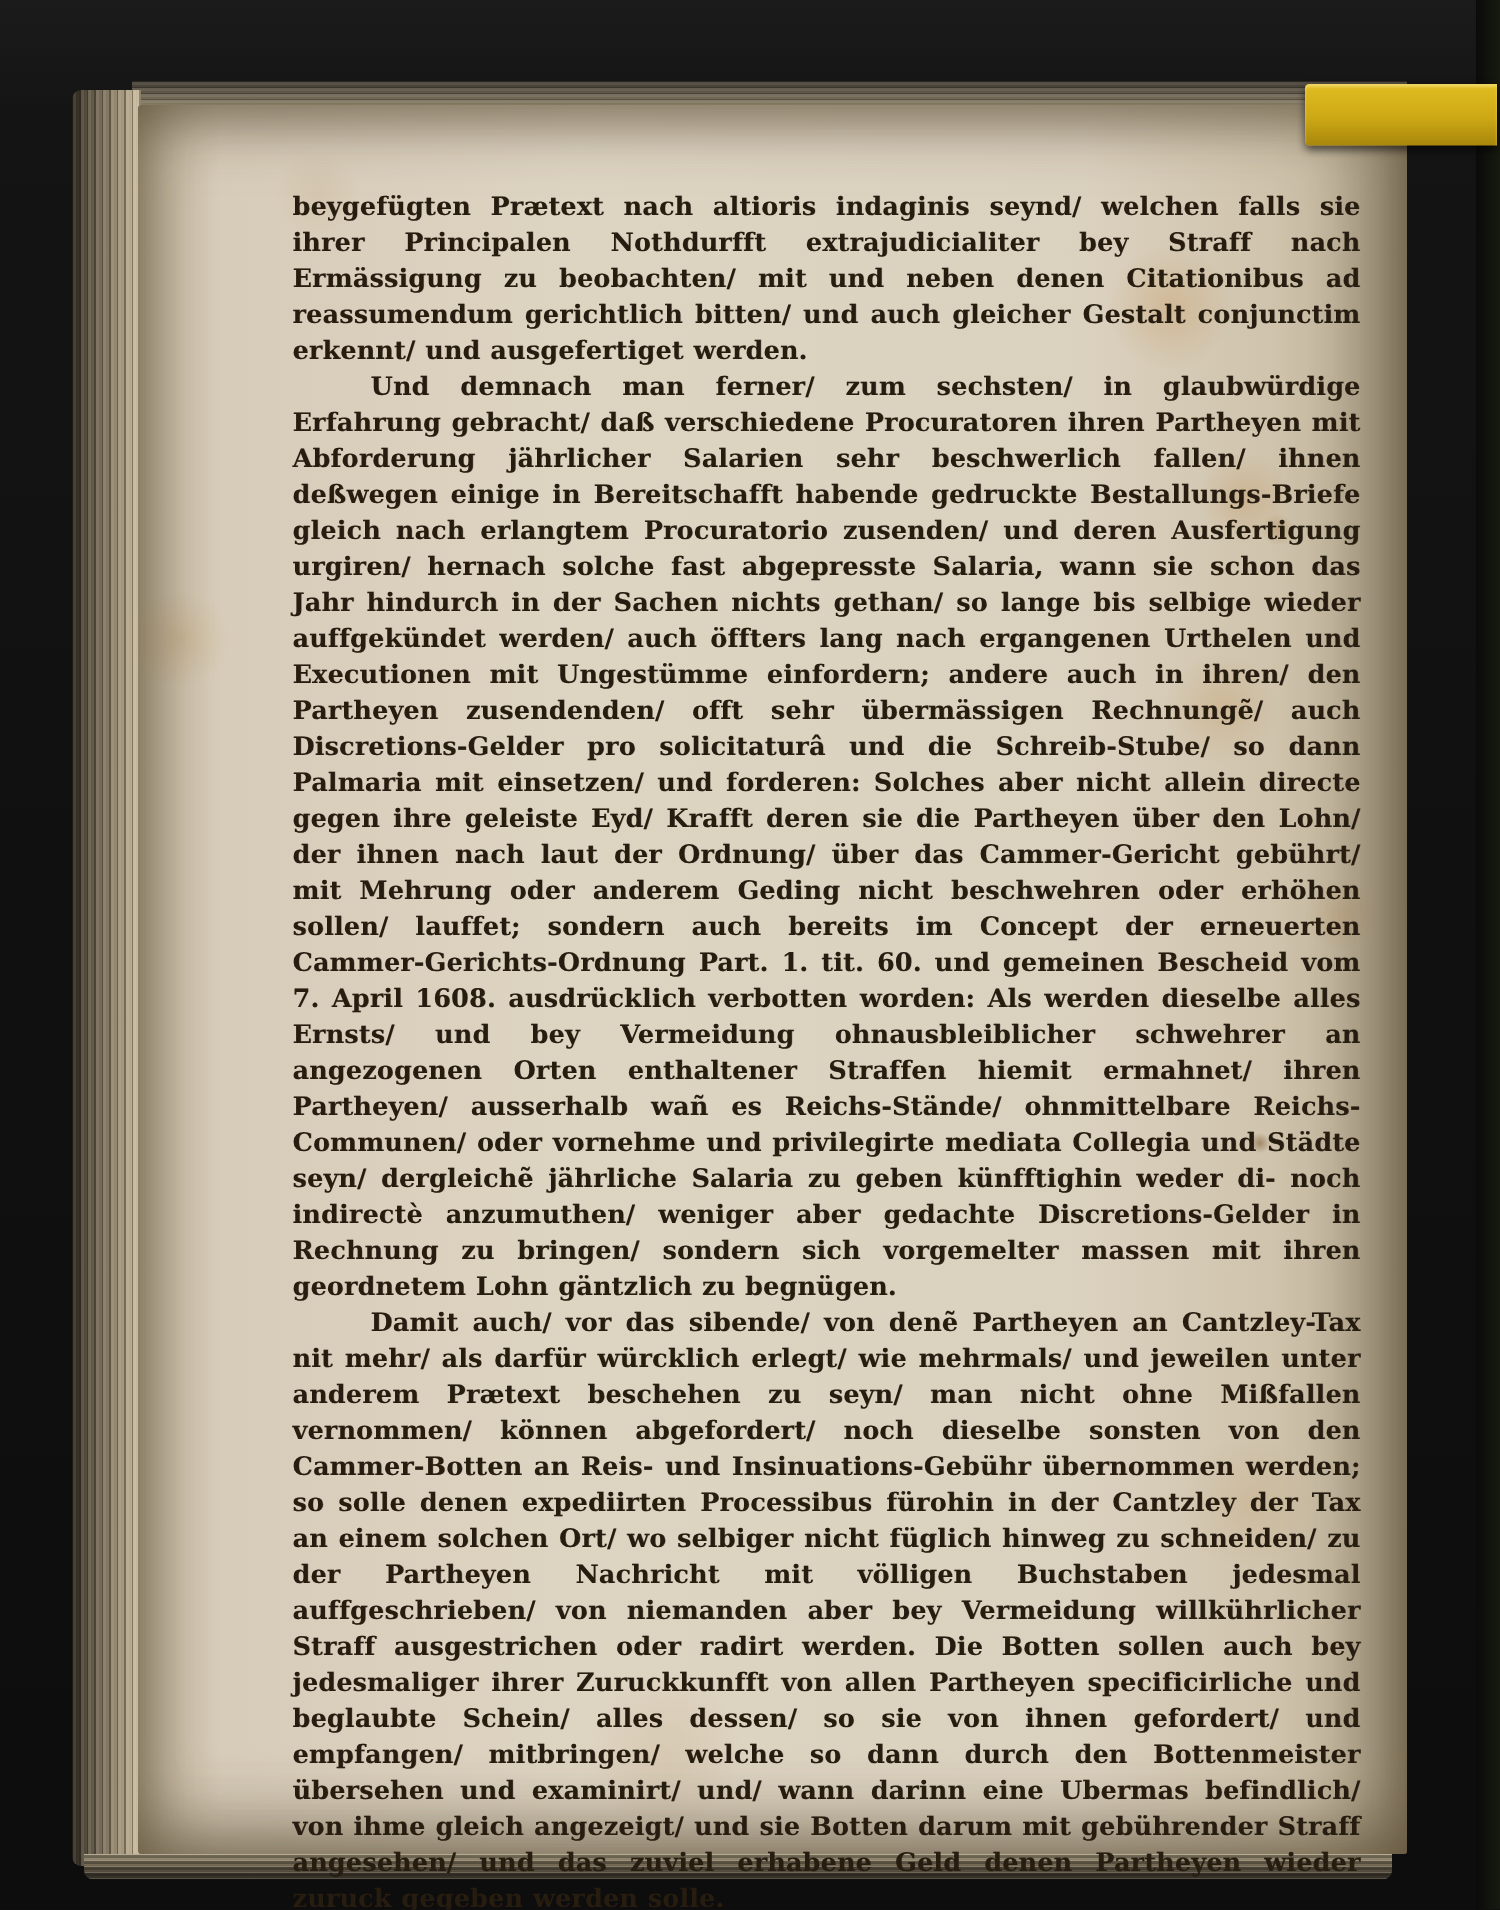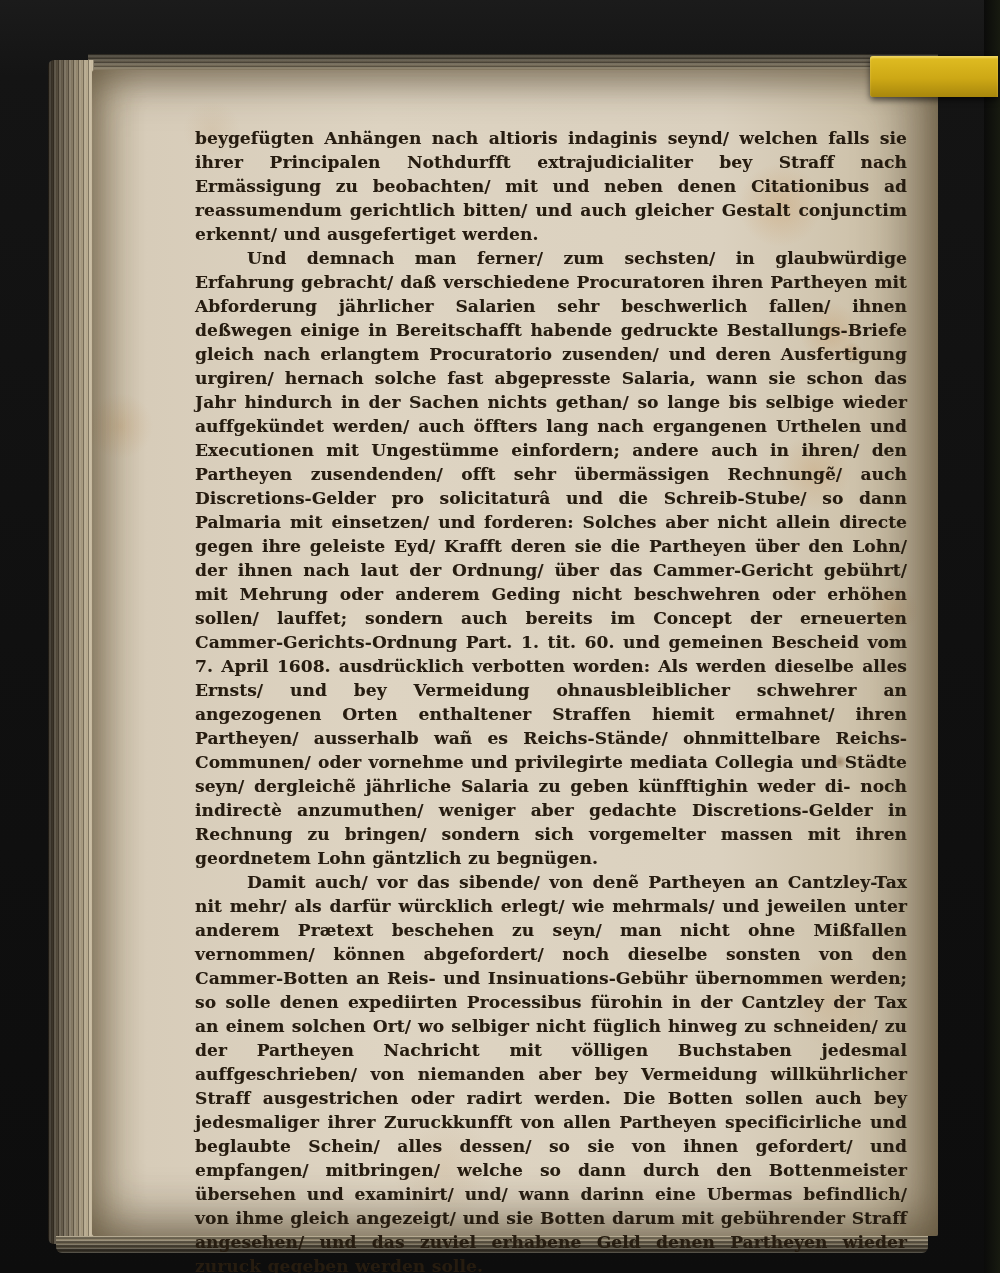--- a/index.html
+++ b/index.html
@@ -100,21 +100,21 @@
   <div class="backdrop"></div>
 
   <div class="far-right-strip"></div>
 
   <div class="page-edges-top"></div>
   <div class="page-edges-left"></div>
   <div class="page-edges-bottom"></div>
 
   <div class="page">
     <div class="text-block">
-      <p class="para">beygefügten Anhängen nach altioris indaginis seynd/ welchen falls sie ihrer Principalen Nothdurfft extrajudicialiter bey Straff nach Ermässigung zu beobachten/ mit und neben denen Citationibus ad reassumendum gerichtlich bitten/ und auch gleicher Gestalt conjunctim erkennt/ und ausgefertiget werden.</p>
+      <p class="para">beygefügten Prætext nach altioris indaginis seynd/ welchen falls sie ihrer Principalen Nothdurfft extrajudicialiter bey Straff nach Ermässigung zu beobachten/ mit und neben denen Citationibus ad reassumendum gerichtlich bitten/ und auch gleicher Gestalt conjunctim erkennt/ und ausgefertiget werden.</p>
       <p class="para indent">Und demnach man ferner/ zum sechsten/ in glaubwürdige Erfahrung gebracht/ daß verschiedene Procuratoren ihren Partheyen mit Abforderung jährlicher Salarien sehr beschwerlich fallen/ ihnen deßwegen einige in Bereitschafft habende gedruckte Bestallungs-Briefe gleich nach erlangtem Procuratorio zusenden/ und deren Ausfertigung urgiren/ hernach solche fast abgepresste Salaria, wann sie schon das Jahr hindurch in der Sachen nichts gethan/ so lange bis selbige wieder auffgekündet werden/ auch öffters lang nach ergangenen Urthelen und Executionen mit Ungestümme einfordern; andere auch in ihren/ den Partheyen zusendenden/ offt sehr übermässigen Rechnungẽ/ auch Discretions-Gelder pro solicitaturâ und die Schreib-Stube/ so dann Palmaria mit einsetzen/ und forderen: Solches aber nicht allein directe gegen ihre geleiste Eyd/ Krafft deren sie die Partheyen über den Lohn/ der ihnen nach laut der Ordnung/ über das Cammer-Gericht gebührt/ mit Mehrung oder anderem Geding nicht beschwehren oder erhöhen sollen/ lauffet; sondern auch bereits im Concept der erneuerten Cammer-Gerichts-Ordnung Part. 1. tit. 60. und gemeinen Bescheid vom 7. April 1608. ausdrücklich verbotten worden: Als werden dieselbe alles Ernsts/ und bey Vermeidung ohnausbleiblicher schwehrer an angezogenen Orten enthaltener Straffen hiemit ermahnet/ ihren Partheyen/ ausserhalb wañ es Reichs-Stände/ ohnmittelbare Reichs-Communen/ oder vornehme und privilegirte mediata Collegia und Städte seyn/ dergleichẽ jährliche Salaria zu geben künfftighin weder di- noch indirectè anzumuthen/ weniger aber gedachte Discretions-Gelder in Rechnung zu bringen/ sondern sich vorgemelter massen mit ihren geordnetem Lohn gäntzlich zu begnügen.</p>
       <p class="para indent">Damit auch/ vor das sibende/ von denẽ Partheyen an Cantzley-Tax nit mehr/ als darfür würcklich erlegt/ wie mehrmals/ und jeweilen unter anderem Prætext beschehen zu seyn/ man nicht ohne Mißfallen vernommen/ können abgefordert/ noch dieselbe sonsten von den Cammer-Botten an Reis- und Insinuations-Gebühr übernommen werden; so solle denen expediirten Processibus fürohin in der Cantzley der Tax an einem solchen Ort/ wo selbiger nicht füglich hinweg zu schneiden/ zu der Partheyen Nachricht mit völligen Buchstaben jedesmal auffgeschrieben/ von niemanden aber bey Vermeidung willkührlicher Straff ausgestrichen oder radirt werden. Die Botten sollen auch bey jedesmaliger ihrer Zuruckkunfft von allen Partheyen specificirliche und beglaubte Schein/ alles dessen/ so sie von ihnen gefordert/ und empfangen/ mitbringen/ welche so dann durch den Bottenmeister übersehen und examinirt/ und/ wann darinn eine Ubermas befindlich/ von ihme gleich angezeigt/ und sie Botten darum mit gebührender Straff angesehen/ und das zuviel erhabene Geld denen Partheyen wieder zuruck gegeben werden solle.</p>
 
     </div>
   </div>
 
   <div class="bookmark"></div>
 
 </div>
 

